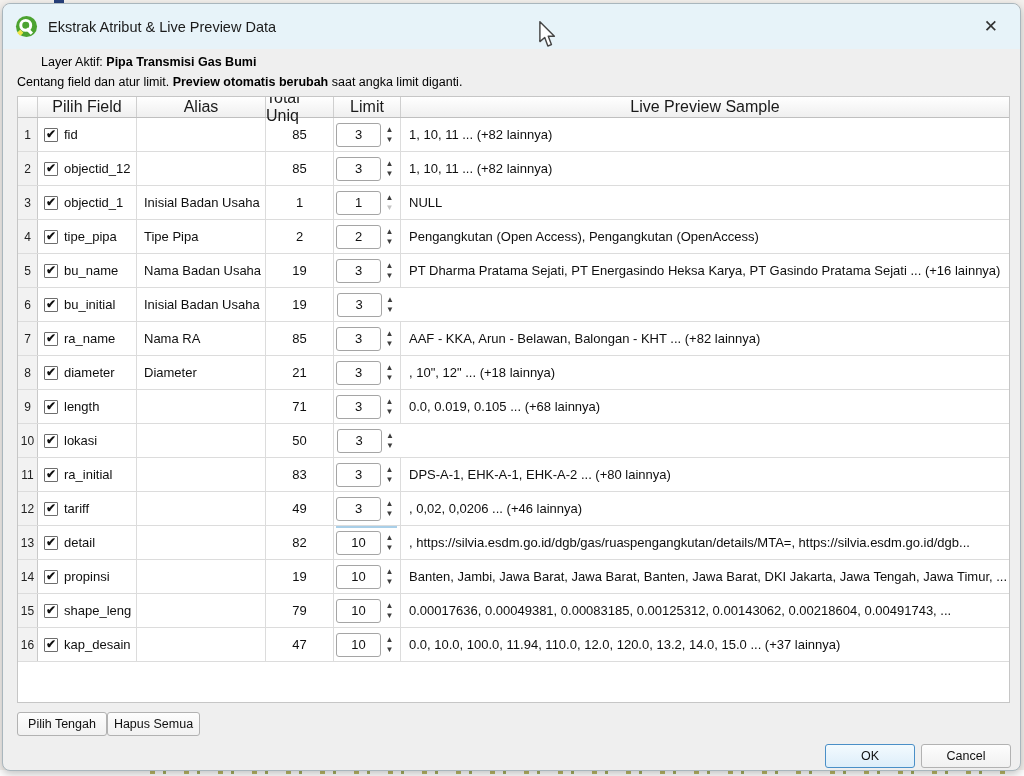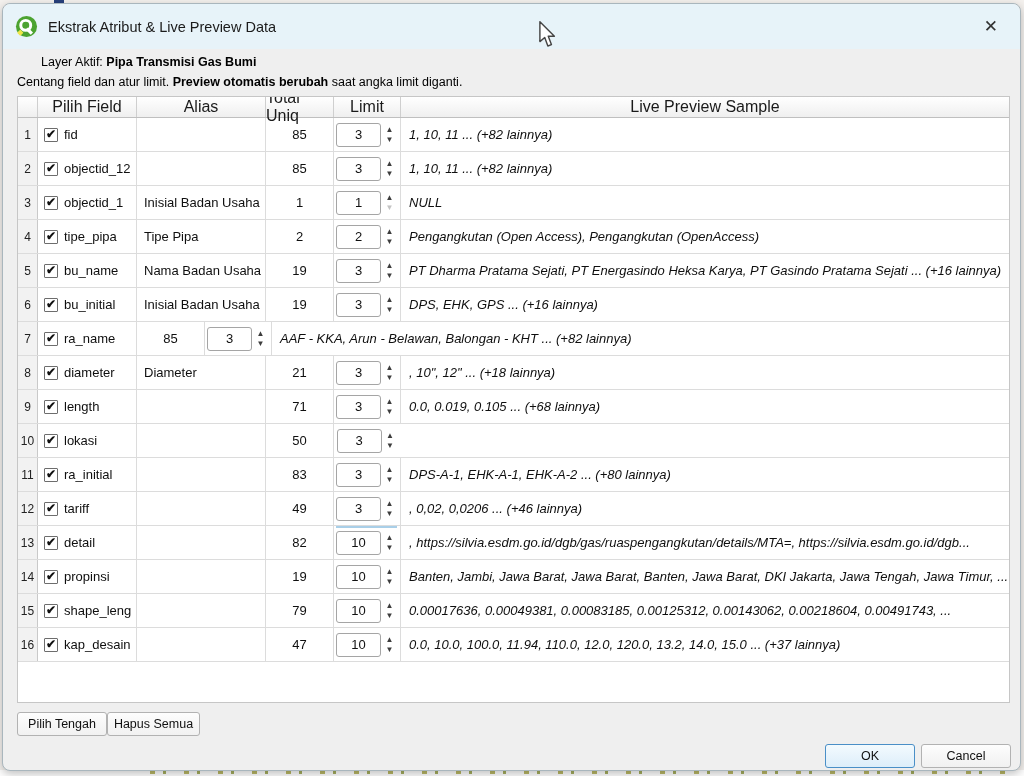--- a/index.html
+++ b/index.html
@@ -44,21 +44,21 @@
   .tr { display:flex; height:34px; border-bottom:1px solid #dcdcdc; background:#fff; }
   .td { display:flex; align-items:center; border-right:1px solid #dcdcdc; height:100%;
     font-size:13px; color:#0f0f0f; overflow:hidden; white-space:nowrap; }
   .td:last-child { border-right:none; }
   .td.c-num { justify-content:center; background:#f2f2f2; border-right:1px solid #c9c9c9;
     font-size:12px; color:#222; }
   .td.c-field { padding-left:6px; }
   .td.c-alias { padding-left:7px; }
   .td.c-total { justify-content:center; }
   .td.c-limit { justify-content:center; position:relative; }
-  .td.c-prev { padding-left:8px;font-style:italic; }
+  .td.c-prev { padding-left:8px; }
 
   .checkbox { width:14px; height:14px; border:1px solid #6d6d6d; background:#fff; border-radius:1px;
     display:flex; align-items:center; justify-content:center; margin-right:6px; flex:0 0 auto; }
   .checkbox .mark { font-size:12px; font-weight:bold; color:#111; line-height:1; margin-top:-1px; }
 
   .spin { display:flex; align-items:center; }
   .spin-box { width:45px; height:24px; border:1px solid #a5a5a5; border-radius:3px; background:#fff;
     text-align:center; line-height:22px; font-size:13px; color:#111; }
   .spin-arrows { width:17px; display:flex; flex-direction:column; align-items:center; gap:3px; }
   .spin-up, .spin-down { font-size:8px; line-height:7px; color:#3c3c3c; cursor:default; }
@@ -231,30 +231,30 @@
         <div class="td c-total">19</div>
         <div class="td c-limit">
           <div class="spin">
             <div class="spin-box">3</div>
             <div class="spin-arrows">
               <span class="spin-up">▲</span>
               <span class="spin-down">▼</span>
             </div>
           </div>
         </div>
-        <div class="td c-prev">DPS, EHK, GPS ... (+16 lainnya)</div>
       </div>
           <div class="tr">
         <div class="td c-num">7</div>
         <div class="td c-field">
           <span class="checkbox">
                 <span class="mark">✔</span>
               </span>
           <span>ra_name</span>
         </div>
+        <div class="td c-alias">Nama RA</div>
         <div class="td c-total">85</div>
         <div class="td c-limit">
           <div class="spin">
             <div class="spin-box">3</div>
             <div class="spin-arrows">
               <span class="spin-up">▲</span>
               <span class="spin-down">▼</span>
             </div>
           </div>
         </div>

